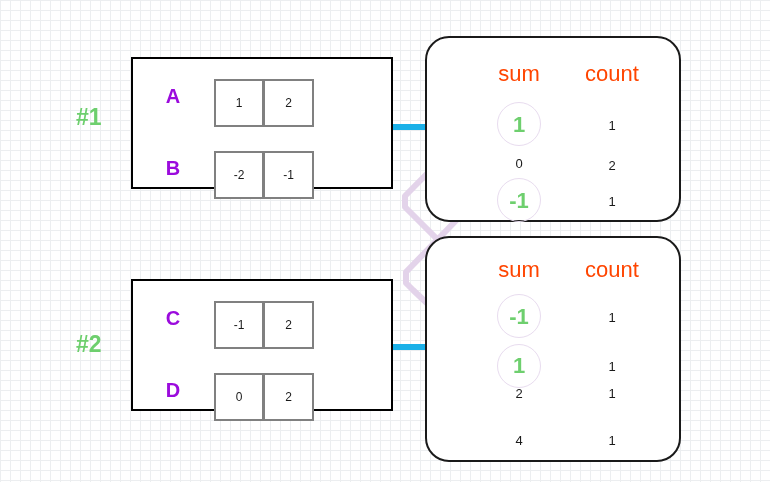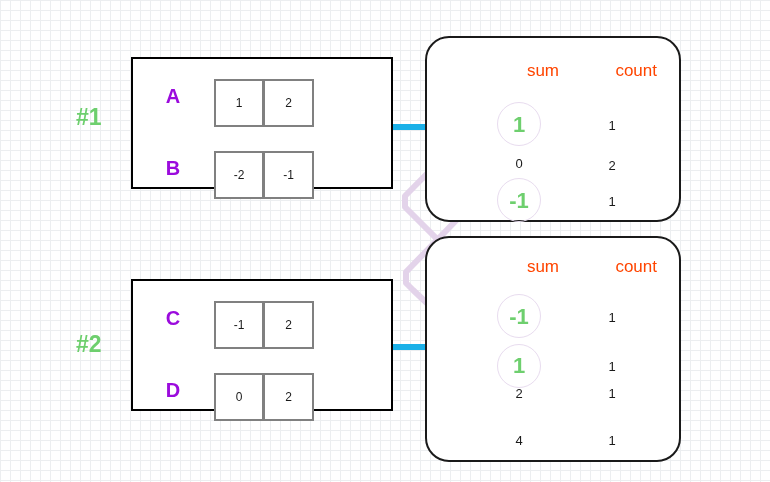--- a/index.html
+++ b/index.html
@@ -40,21 +40,21 @@
     font-size:12px;color:#1a1a1a;font-family:"Liberation Sans", sans-serif;
   }
   .cell.second{border-left-width:1px;}
 
   
   .panel{
     border:2px solid #1a1a1a;border-radius:24px;background:#ffffff;
     box-sizing:border-box;
   }
   .col-head{
-    color:#ff4500;font-size:17px;position:absolute;text-align:right;
+    color:#ff4500;font-size:22px;position:absolute;text-align:center;
     font-family:"Liberation Sans", sans-serif;
   }
   .val{
     position:absolute;text-align:center;font-size:13px;color:#1a1a1a;
     font-family:"Liberation Sans", sans-serif;
   }
   .val.hl{
     color:#6ecf6e;font-size:22px;font-weight:bold;
   }
   .hlcircle{

